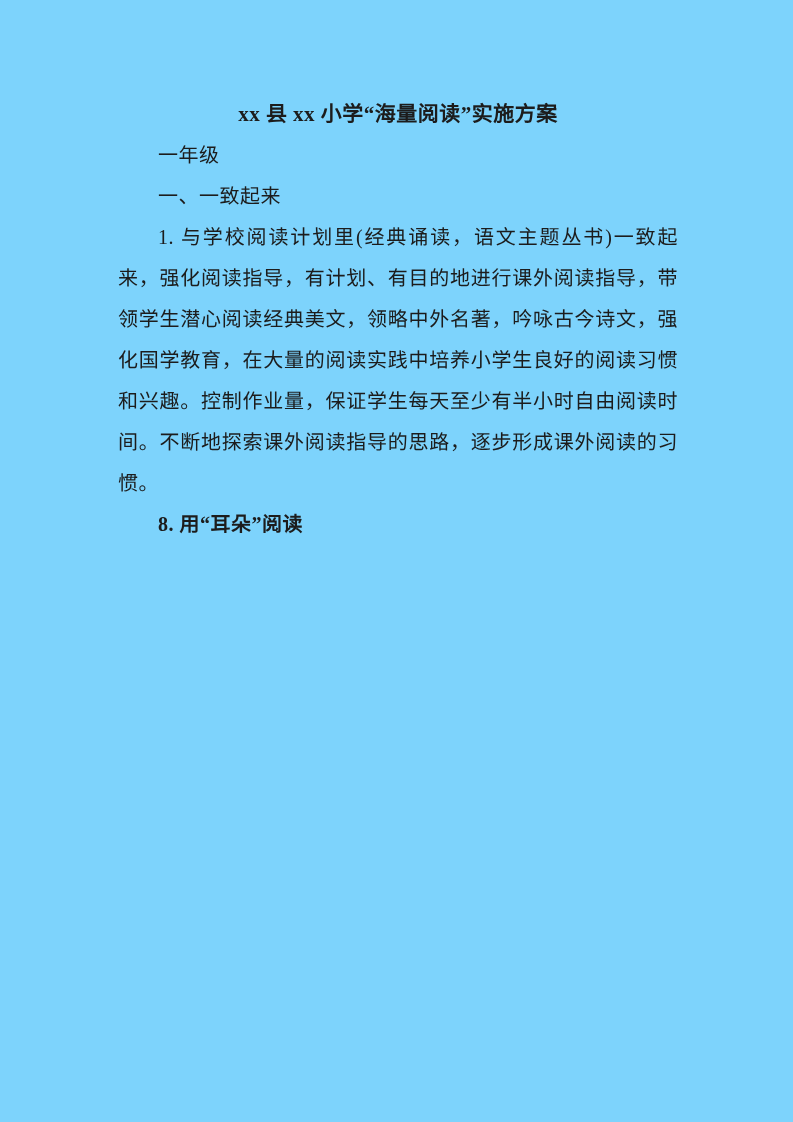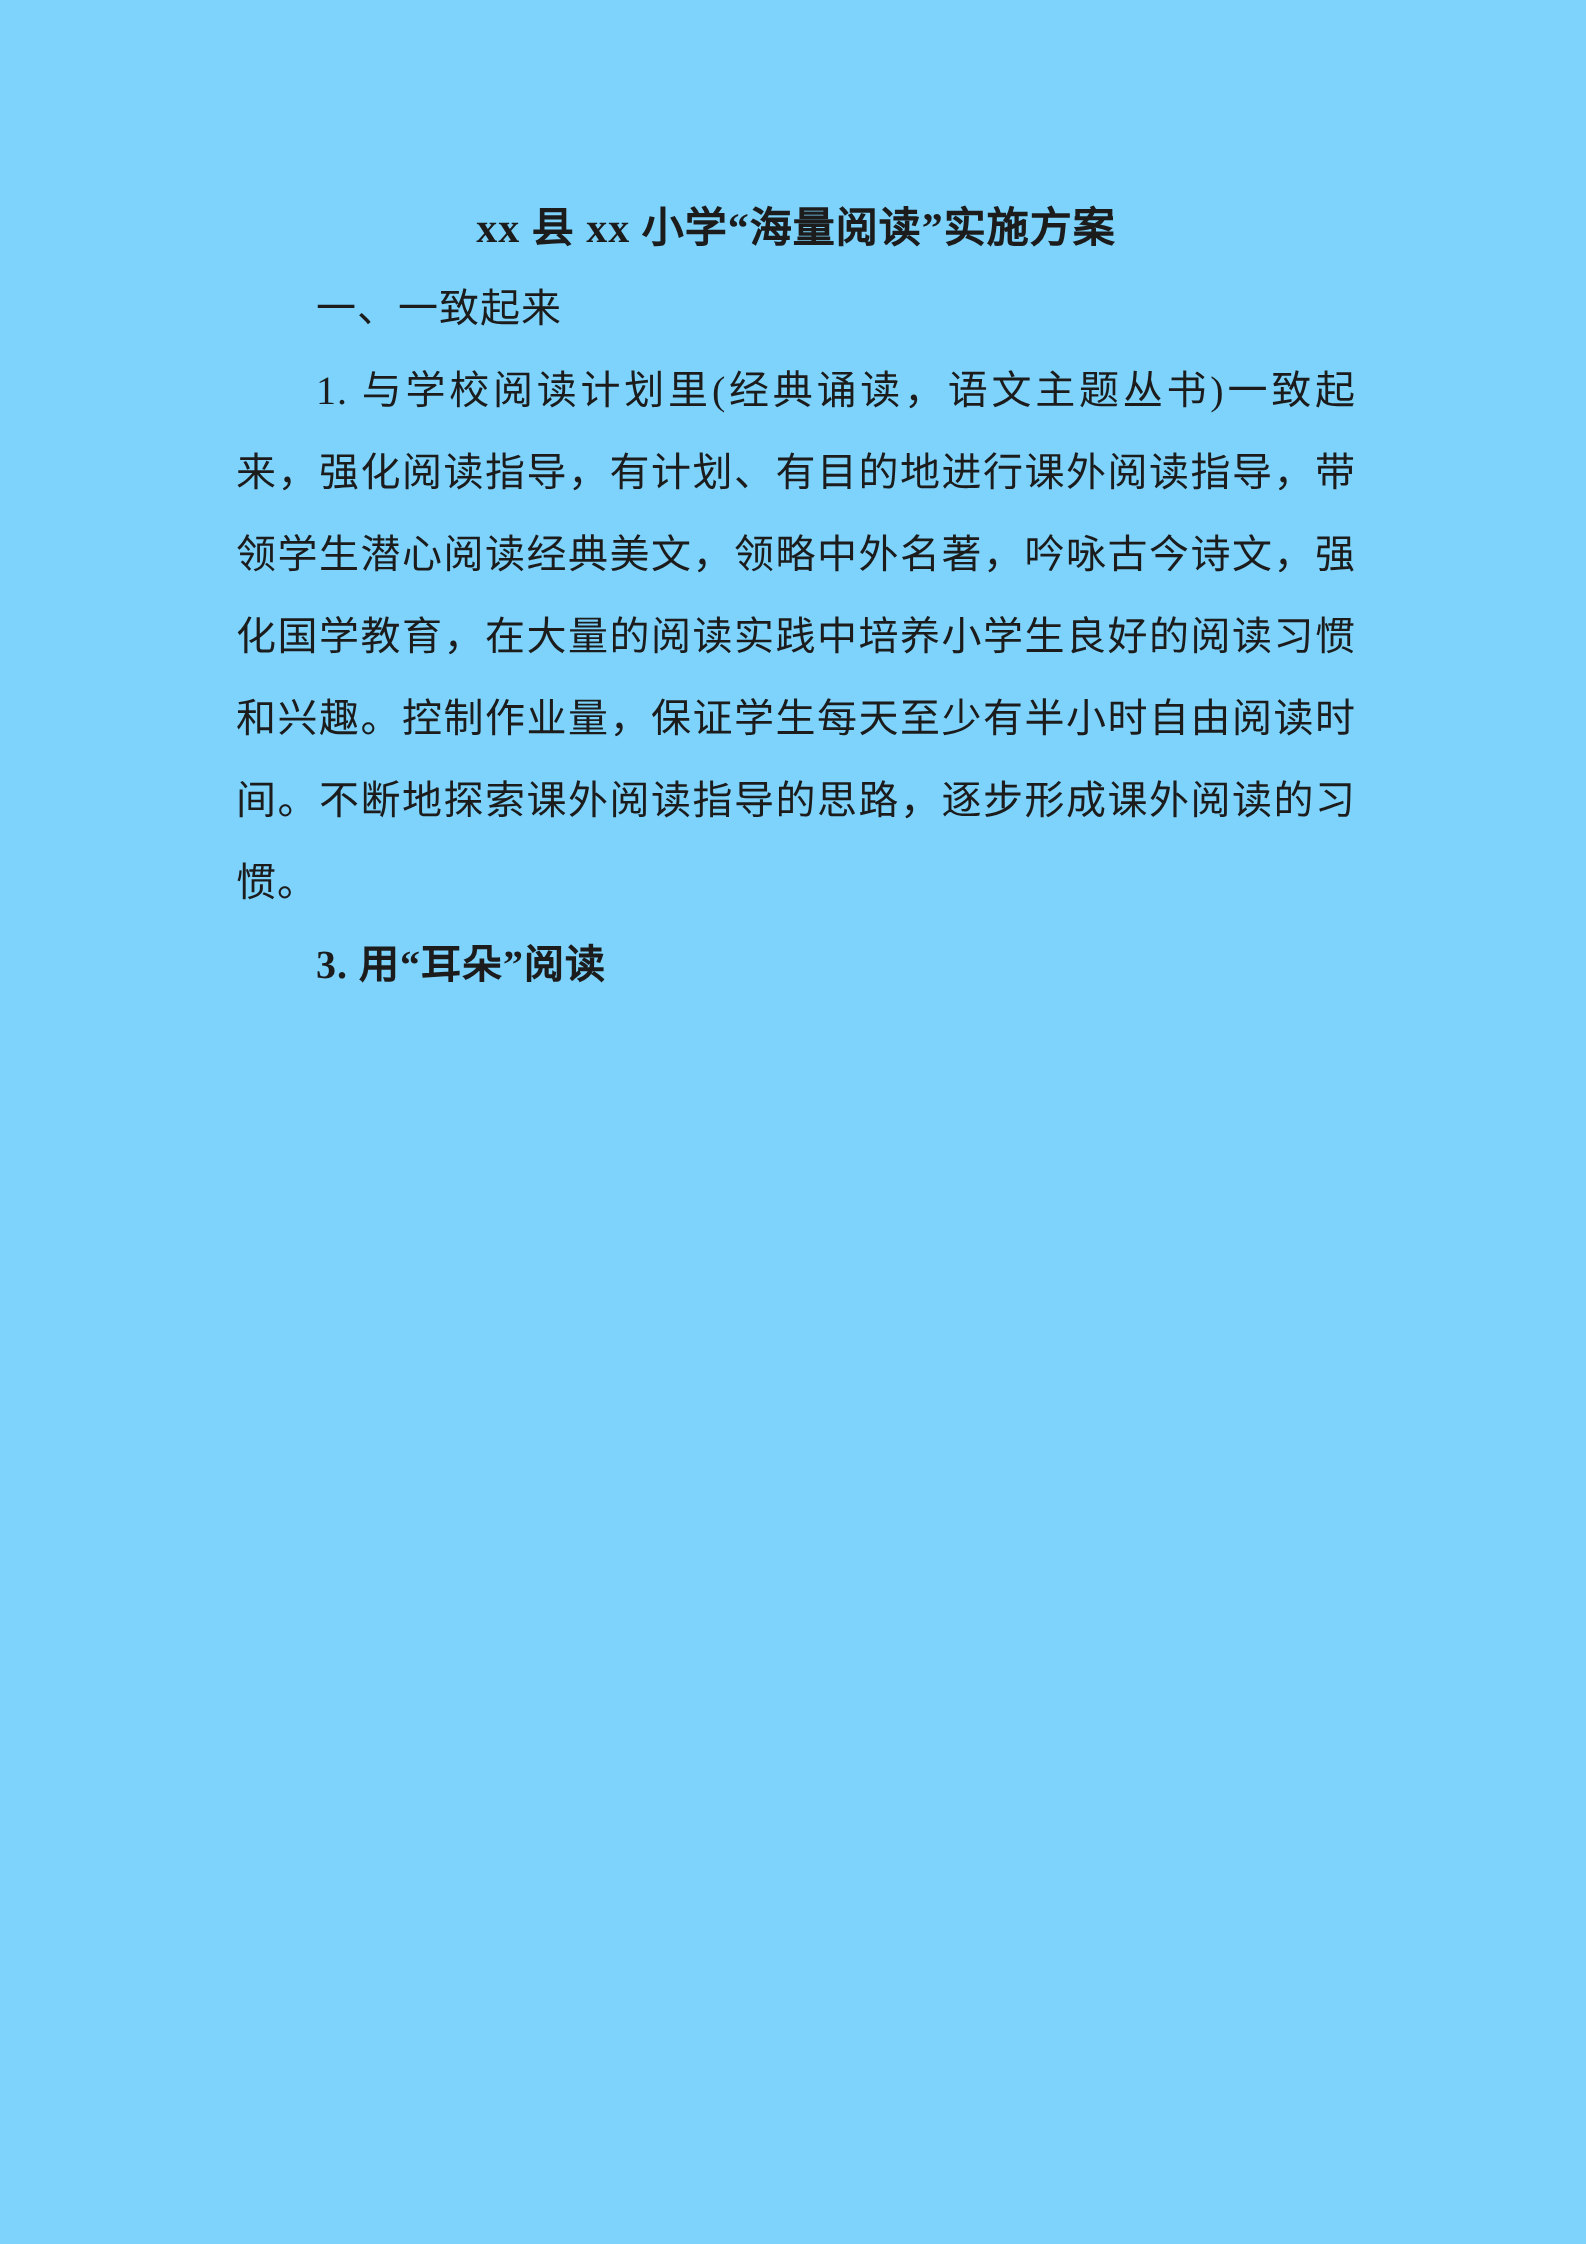--- a/index.html
+++ b/index.html
@@ -49,23 +49,24 @@
 </style>
 </head>
 <body>
 
 <div class="page">
   <div class="content">
 
     <h1 class="doc-title">xx 县 xx 小学“海量阅读”实施方案</h1>
 
 
+    <p class="block heading">一年级</p>
 
     <p class="block heading">一、一致起来</p>
 
     <p class="block paragraph">1. 与学校阅读计划里(经典诵读，语文主题丛书)一致起来，强化阅读指导，有计划、有目的地进行课外阅读指导，带领学生潜心阅读经典美文，领略中外名著，吟咏古今诗文，强化国学教育，在大量的阅读实践中培养小学生良好的阅读习惯和兴趣。控制作业量，保证学生每天至少有半小时自由阅读时间。不断地探索课外阅读指导的思路，逐步形成课外阅读的习惯。</p>
 
 
 
-    <p class="block heading bold">3. 用“耳朵”阅读</p>
+    <p class="block heading bold">8. 用“耳朵”阅读</p>
 
   </div>
 </div>
 
 </body></html>

